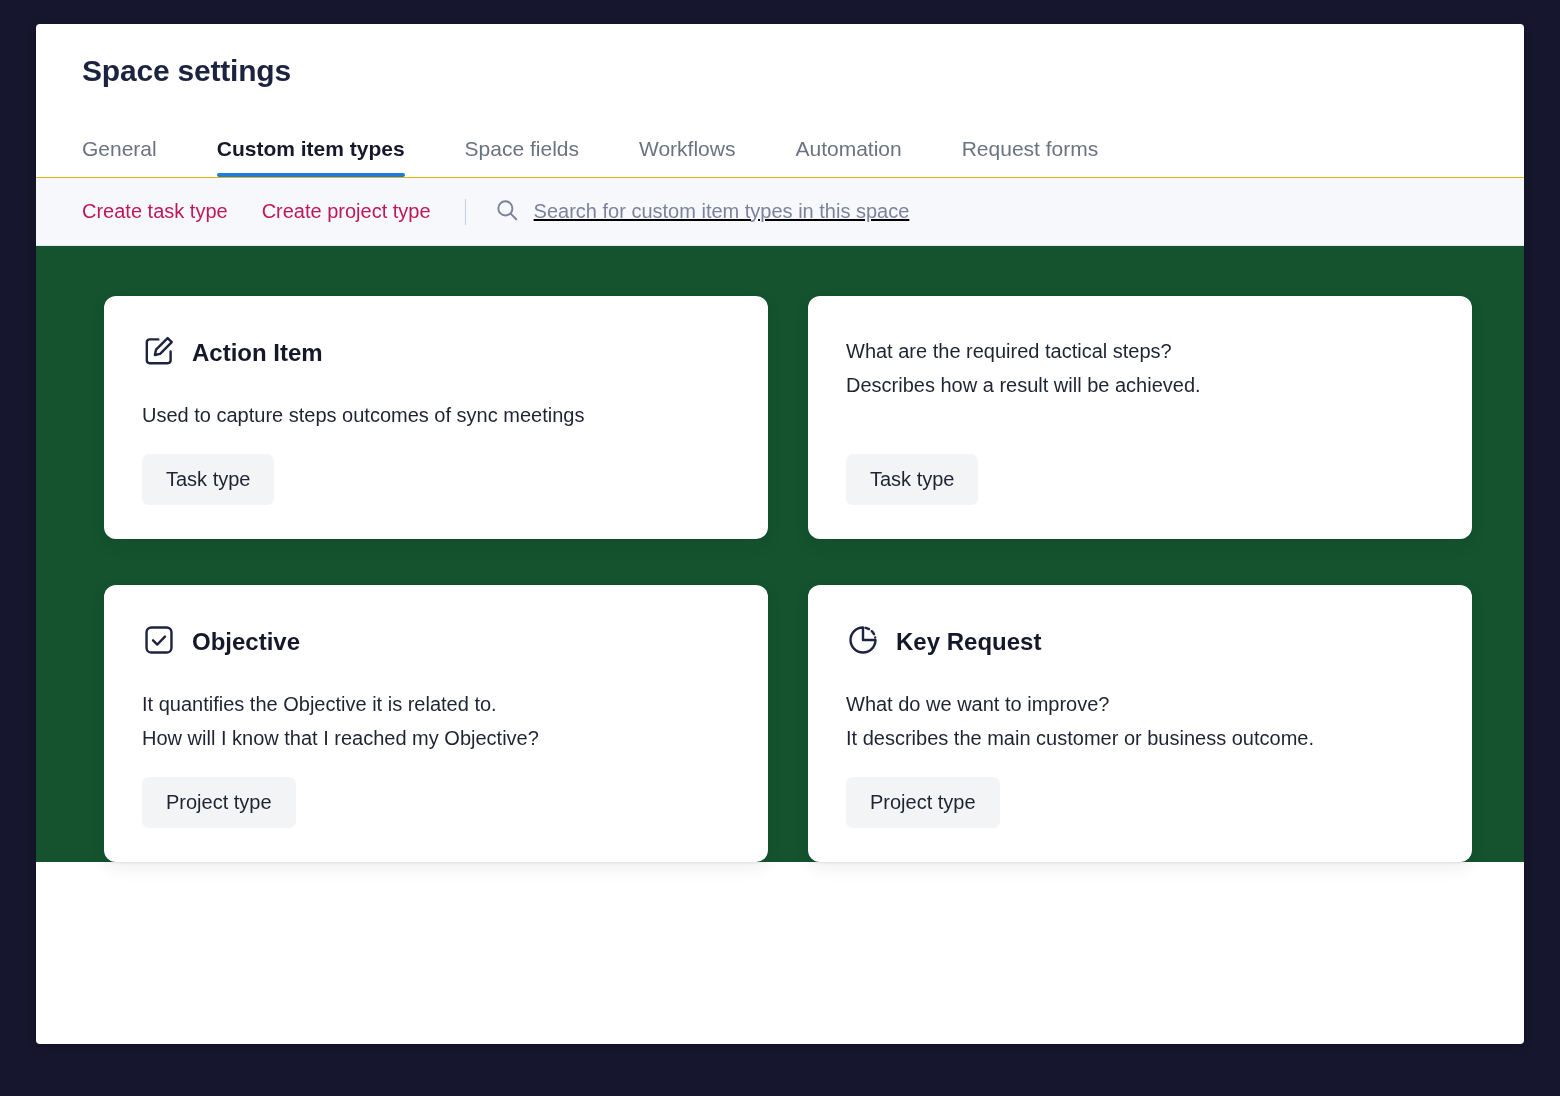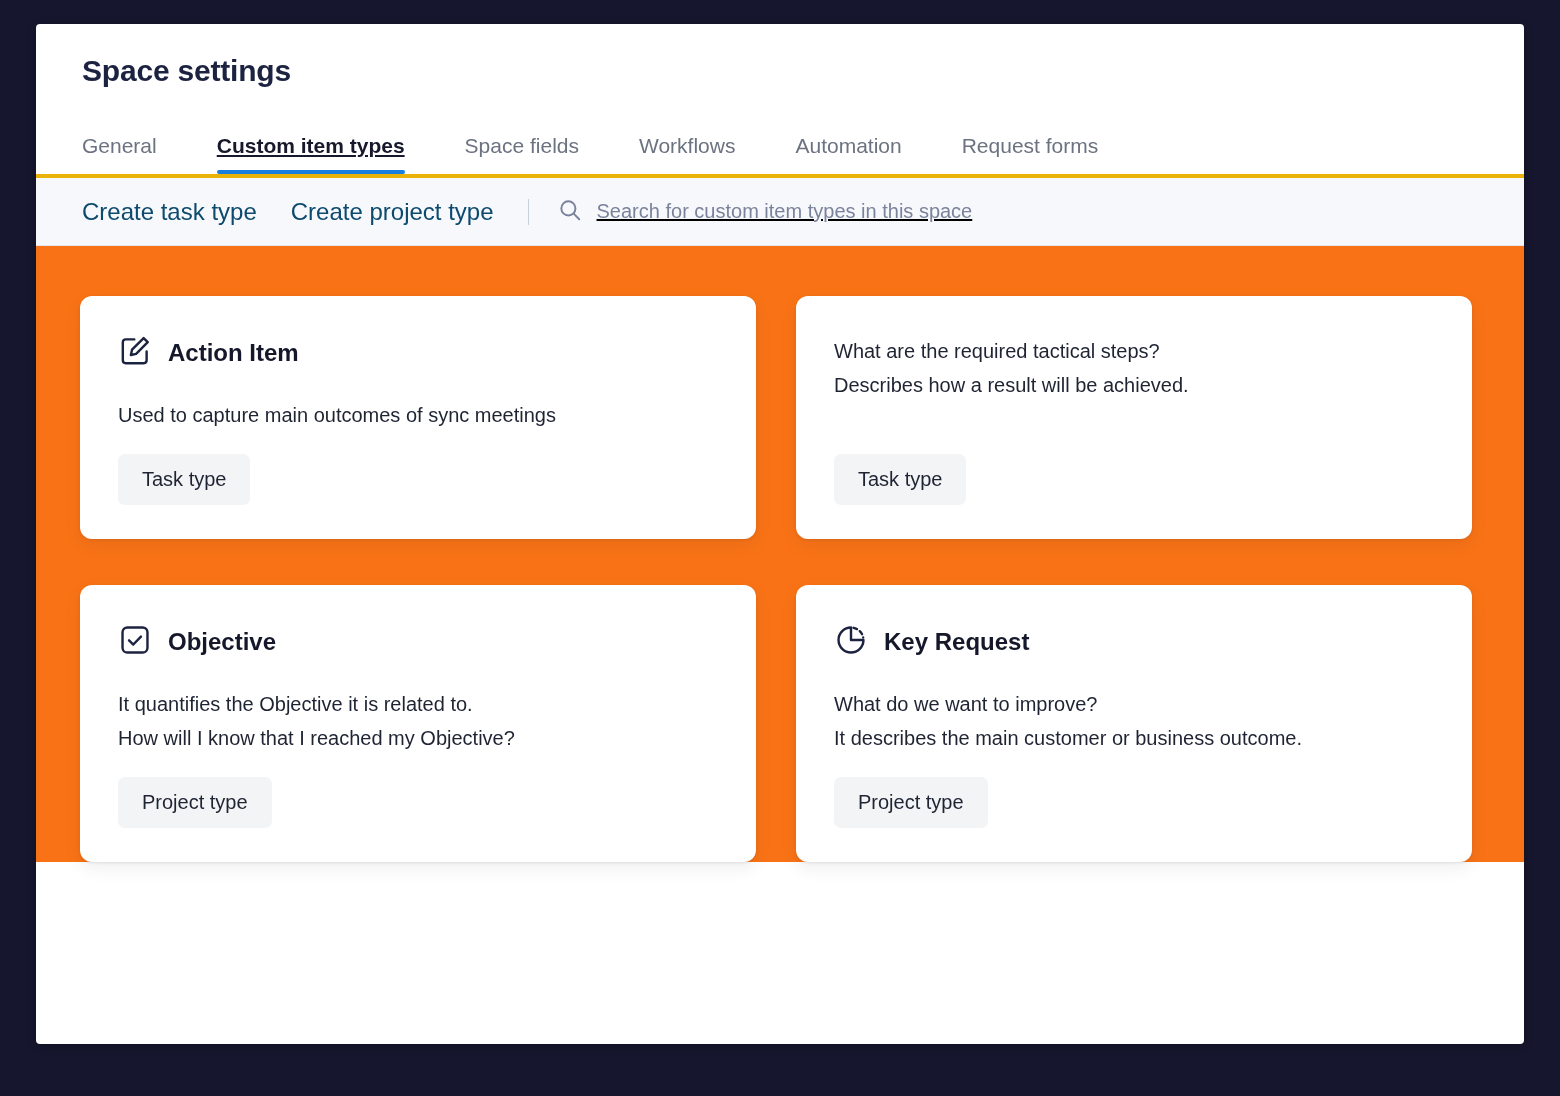--- a/index.html
+++ b/index.html
@@ -43,58 +43,57 @@
     letter-spacing: -0.2px;
   }
 
   
   .tabs {
     display: flex;
     align-items: flex-end;
     padding: 0 0 0 46px;
     margin-top: 32px;
     height: 58px;
-    border-bottom: 4px solid #eab308;
+    border-bottom: 1px solid #eab308;
   }
   .tab {
     position: relative;
     font-size: 21px;
     color: #6b7280;
     padding: 0 0 16px 0;
     margin-right: 60px;
     cursor: pointer;
     white-space: nowrap;
   }
   .tab:last-child { margin-right: 0; }
   .tab.active {
     color: #16182b;
     font-weight: bold;
-    text-decoration: underline;
   }
   .tab.active::after {
     content: "";
     position: absolute;
     left: 0; right: 0; bottom: 0;
     height: 4px;
     background: var(--accent, #1a7ee0);
     border-radius: 2px;
   }
 
   
   .toolbar {
     display: flex;
     align-items: center;
     height: 68px;
     padding-left: 46px;
     background: #f7f8fb;
     border-bottom: 1px solid #e4e7ef;
   }
   .toolbar-link {
-    font-size: 24px;
-    color: #0c4a6e;
+    font-size: 20px;
+    color: #be185d;
     margin-right: 34px;
     cursor: pointer;
     white-space: nowrap;
   }
   .toolbar-divider {
     width: 1px;
     height: 26px;
     background: #c9cedd;
     margin: 0 28px 0 0;
   }
@@ -107,22 +106,22 @@
     text-decoration: underline;
   }
   .search-icon { display: block; }
   .search-placeholder {
     font-size: 20px;
     color: #7b839c;
   }
 
   
   .content {
-    padding: 50px 52px 0 44px;
-    background: #f97316;
+    padding: 50px 52px 0 68px;
+    background: #14532d;
   }
   .grid {
     display: grid;
     grid-template-columns: 1fr 1fr;
     column-gap: 40px;
     row-gap: 46px;
   }
   .card {
     background: #ffffff;
     border-radius: 12px;
@@ -215,21 +214,21 @@
           <div class="card-head">
             <span class="card-icon">
               <svg width="34" height="34" viewBox="0 0 24 24" fill="none" stroke="#1c2340" stroke-width="1.7" stroke-linecap="round" stroke-linejoin="round">
                 <path d="M20.2 12.4v6.2a2 2 0 0 1-2 2H5.4a2 2 0 0 1-2-2V5.8a2 2 0 0 1 2-2h6.1"></path>
                 <path d="M18.1 2.9l2.9 2.9-8.2 8.2-3.7.8.8-3.7 8.2-8.2z"></path>
               </svg>
             </span>
             <span class="card-title">Action Item</span>
           </div>
           <div class="card-desc">
-            <span class="line">Used to capture main outcomes of sync meetings</span>
+            <span class="line">Used to capture steps outcomes of sync meetings</span>
           </div>
           <span class="chip" style="background: rgb(243, 244, 246);">Task type</span>
         </div>
 
         <div class="card">
           <div class="card-desc">
             <span class="line">What are the required tactical steps?</span>
             <span class="line">Describes how a result will be achieved.</span>
           </div>
           <span class="chip" style="background: rgb(243, 244, 246);">Task type</span>

